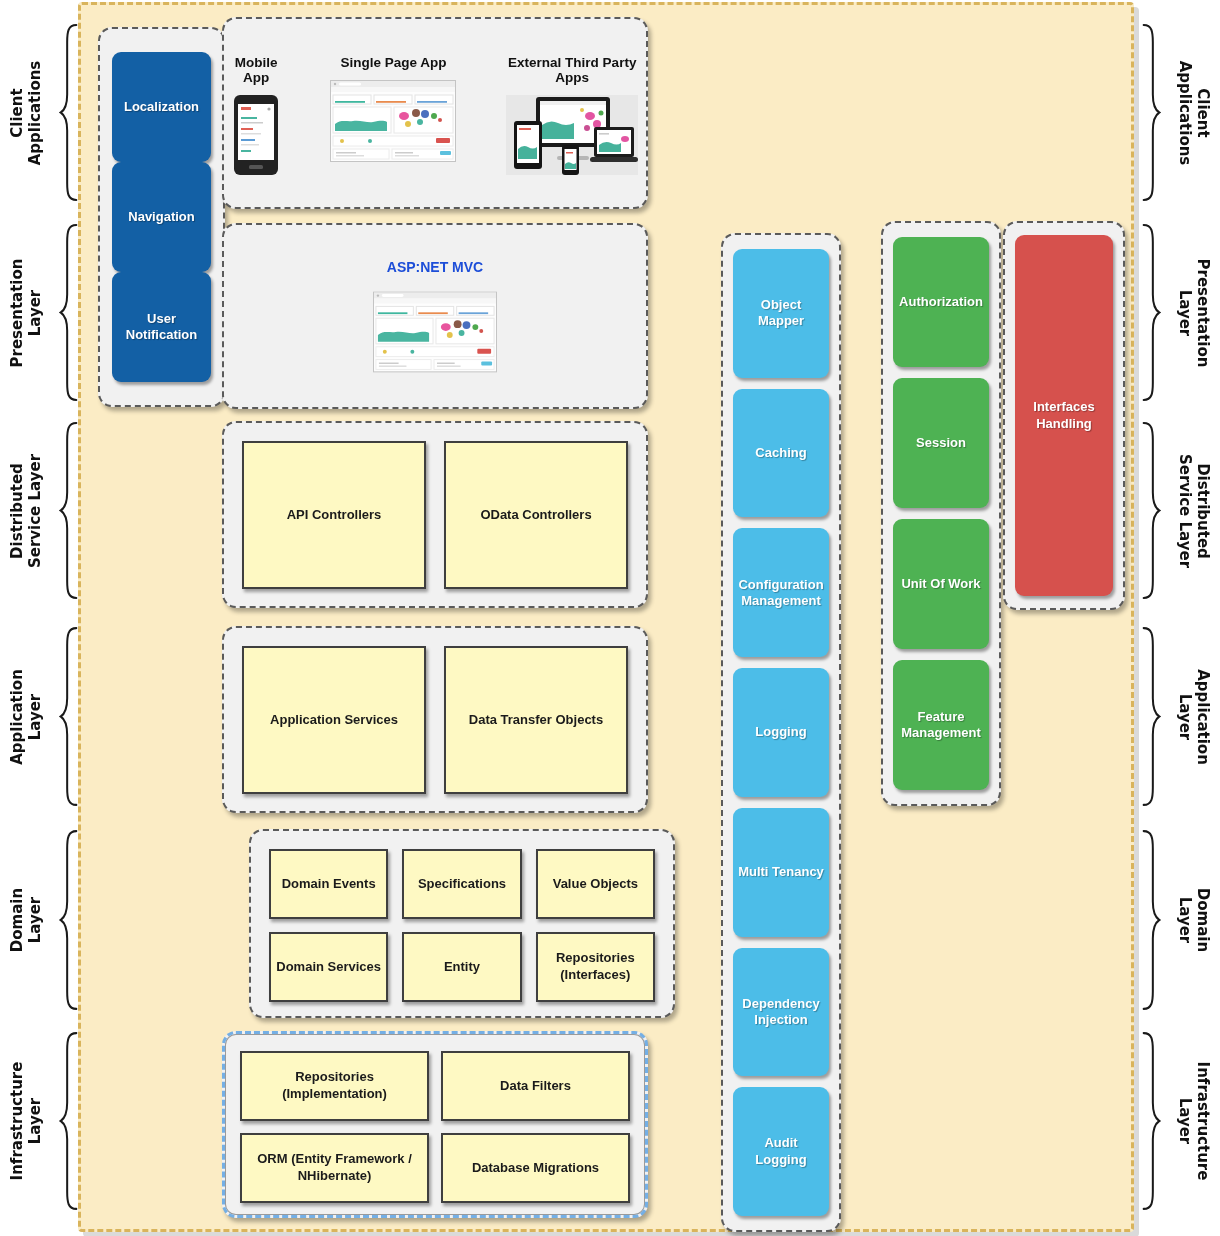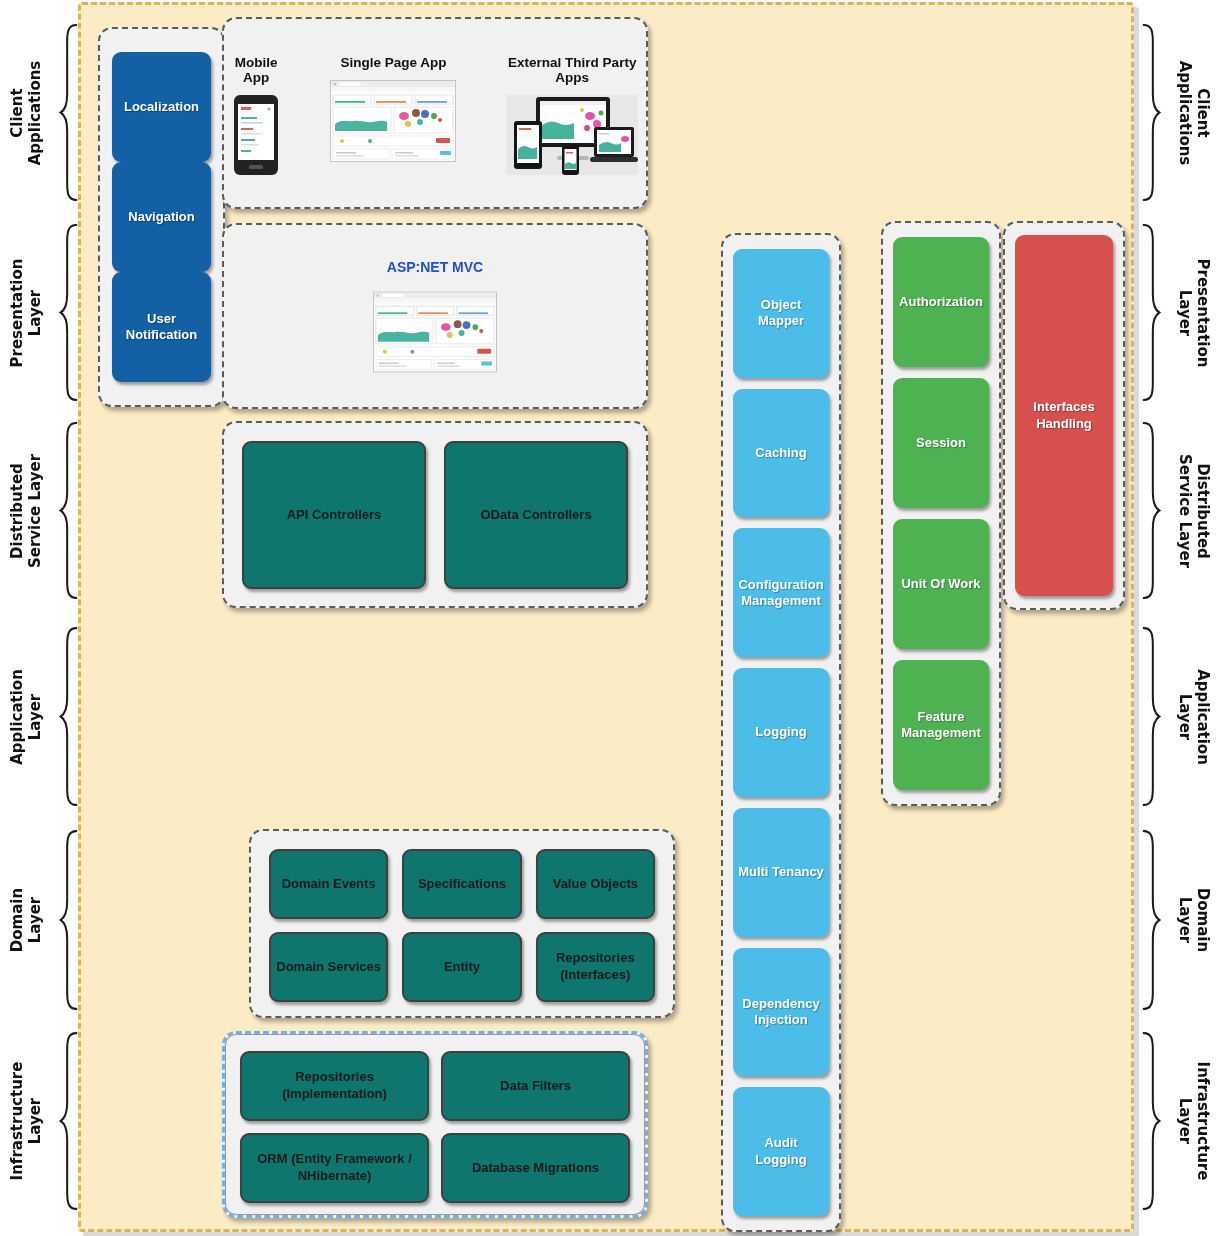--- a/index.html
+++ b/index.html
@@ -20,21 +20,21 @@
   .cbox{border-radius:9px;color:#fff;font-weight:bold;font-size:13px;line-height:1.25;
         display:flex;align-items:center;justify-content:center;text-align:center;
         box-shadow:2px 3px 3px rgba(0,0,0,.35);text-shadow:1px 1px 1px rgba(0,0,0,.3);
         white-space:pre-line;padding:4px;box-sizing:border-box;}
   .navy{background:#1360a5;}
   .teal{background:#4cbde8;}
   .grn{background:#4eb253;}
   .red{background:#d6514d;}
 
   
-  .cream{background:#0f766e;border:2px solid #3f3f3f;border-radius:9px;
+  .cream{background:#fef9c3;border:2px solid #3f3f3f;border-radius:0;
          box-shadow:2px 3px 3px rgba(0,0,0,.35);display:flex;align-items:center;justify-content:center;
          text-align:center;font-weight:bold;font-size:13px;line-height:1.3;color:#1b1b1b;
          white-space:pre-line;padding:4px;box-sizing:border-box;}
 
   
   .vcol{display:flex;flex-direction:column;gap:11px;padding:14px 10px;box-sizing:border-box;}
   .vcol .cbox{flex:1;}
 
   
   .sidebar{left:17px;top:22px;width:127px;height:380px;display:flex;flex-direction:column;padding:23px 12px;}
@@ -209,20 +209,24 @@
             <rect x="65" y="75" width="24" height="1.5" fill="#ddd"></rect>
         </svg>
       </div>
     </div>
 
     <div class="ggroup rowgroup two-across" style="top:416px;height:187px;">
       <div class="cream">API Controllers</div>
       <div class="cream">OData Controllers</div>
     </div>
 
+    <div class="ggroup rowgroup two-across" style="top:621px;height:187px;">
+      <div class="cream">Application Services</div>
+      <div class="cream">Data Transfer Objects</div>
+    </div>
 
     <div class="ggroup rowgroup grid3" style="top:824px;height:189px;">
       <div class="cream">Domain Events</div>
       <div class="cream">Specifications</div>
       <div class="cream">Value Objects</div>
       <div class="cream">Domain Services</div>
       <div class="cream">Entity</div>
       <div class="cream">Repositories
 (Interfaces)</div>
     </div>

